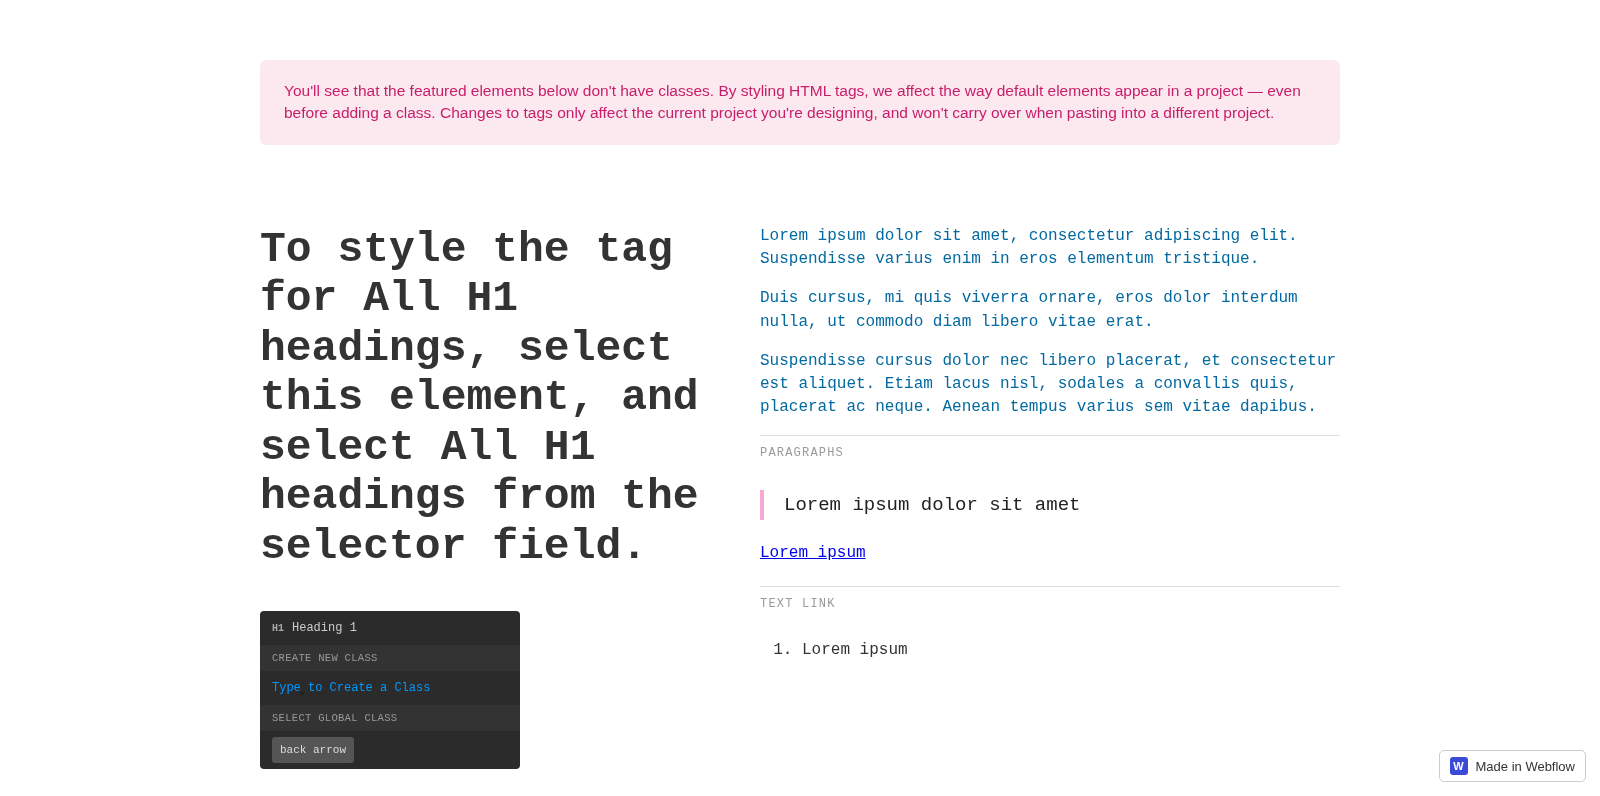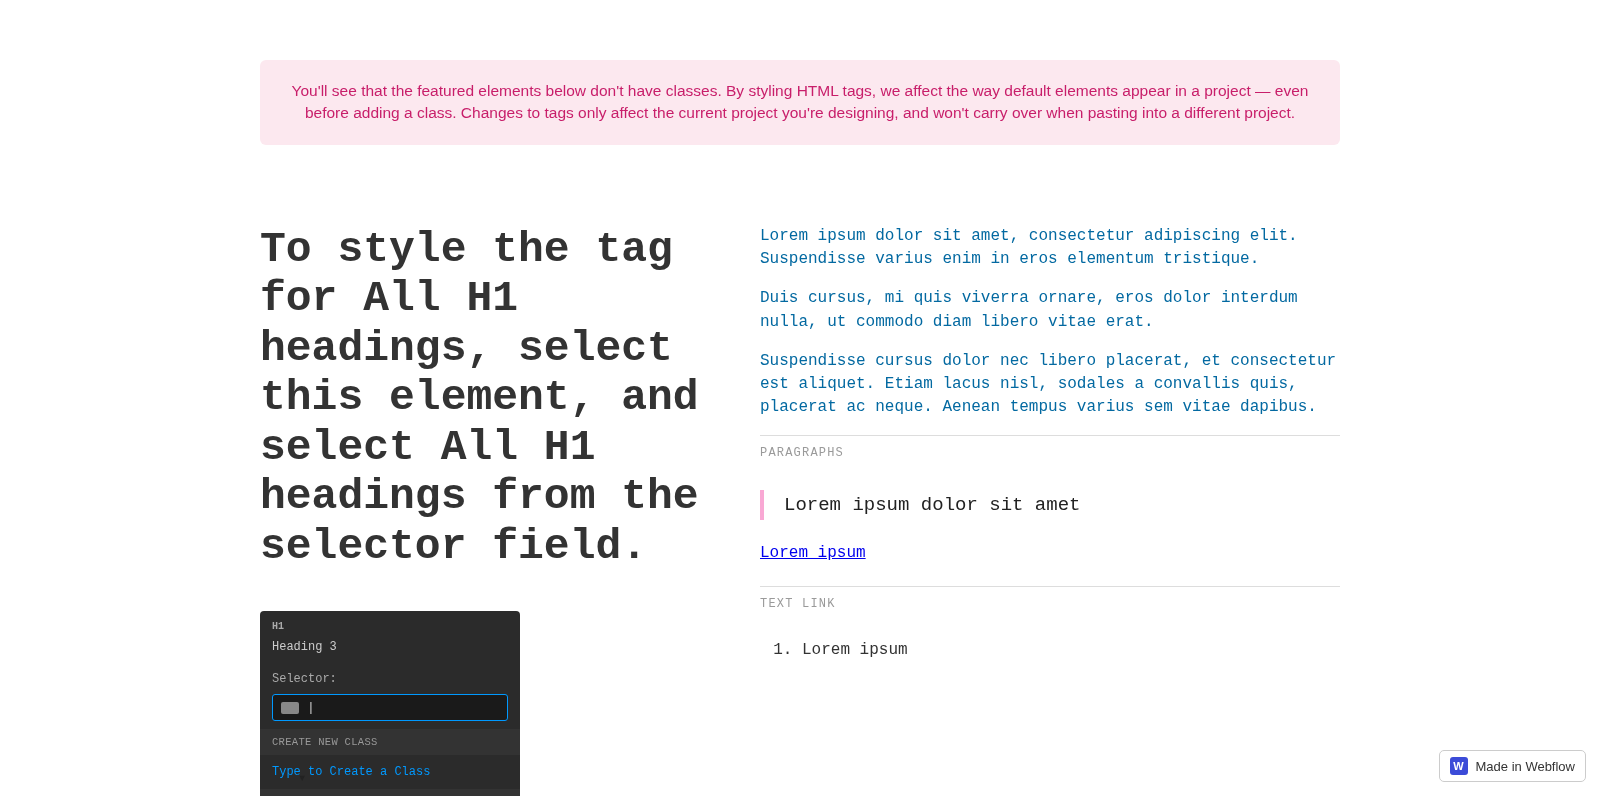--- a/index.html
+++ b/index.html
@@ -23,21 +23,20 @@
     .alert-box {
       background: #fce8ef;
       border-radius: 6px;
       padding: 20px 24px;
       margin: 30px 0 80px 0;
     }
     .alert-text {
       color: #c81e6a;
       font-size: 15.5px;
       line-height: 1.45;
-      text-align: center;
     }
     .content-grid {
       display: flex;
       font-family: Liberation Mono, monospace;
     }
     .left-col {
       flex: 0 0 500px;
     }
     .right-col {
       flex: 1;
@@ -53,23 +52,22 @@
       background: #2b2b2b;
       border-radius: 4px;
       width: 260px;
       color: #ccc;
       font-size: 12px;
       overflow: hidden;
     }
     .panel-header {
       padding: 10px 12px;
       display: flex;
-      align-items: flex-start;
+      align-items: center;
       gap: 8px;
-      flex-direction: column;
     }
     .h1-badge {
       font-size: 10px;
       font-weight: 700;
       color: #aaa;
     }
     .panel-header-text {
       color: #ccc;
     }
     .panel-section {
@@ -200,28 +198,21 @@
   </div>
 
   <div class="content-grid">
 
     <div class="left-col">
       <h1 class="main-heading">To style the tag for All H1 headings, select this element, and select All H1 headings from the selector field.</h1>
 
       <div class="panel">
         <div class="panel-header">
           <span class="h1-badge">H1</span>
-          <span class="panel-header-text">Heading 3</span>
-        </div>
-        <div class="panel-section">
-          <div class="selector-label">Selector:</div>
-          <div class="selector-input-wrap">
-            <span class="device-icon"></span>
-            <span class="selector-cursor">|</span>
-          </div>
+          <span class="panel-header-text">Heading 1</span>
         </div>
         <div class="panel-group-header">CREATE NEW CLASS</div>
         <div class="panel-action">Type to Create a Class</div>
         <div class="caret-marker">▾</div>
         <div class="panel-group-header">SELECT GLOBAL CLASS</div>
         <span class="panel-tag">back arrow</span>
       </div>
     </div>
 
     <div class="right-col">

